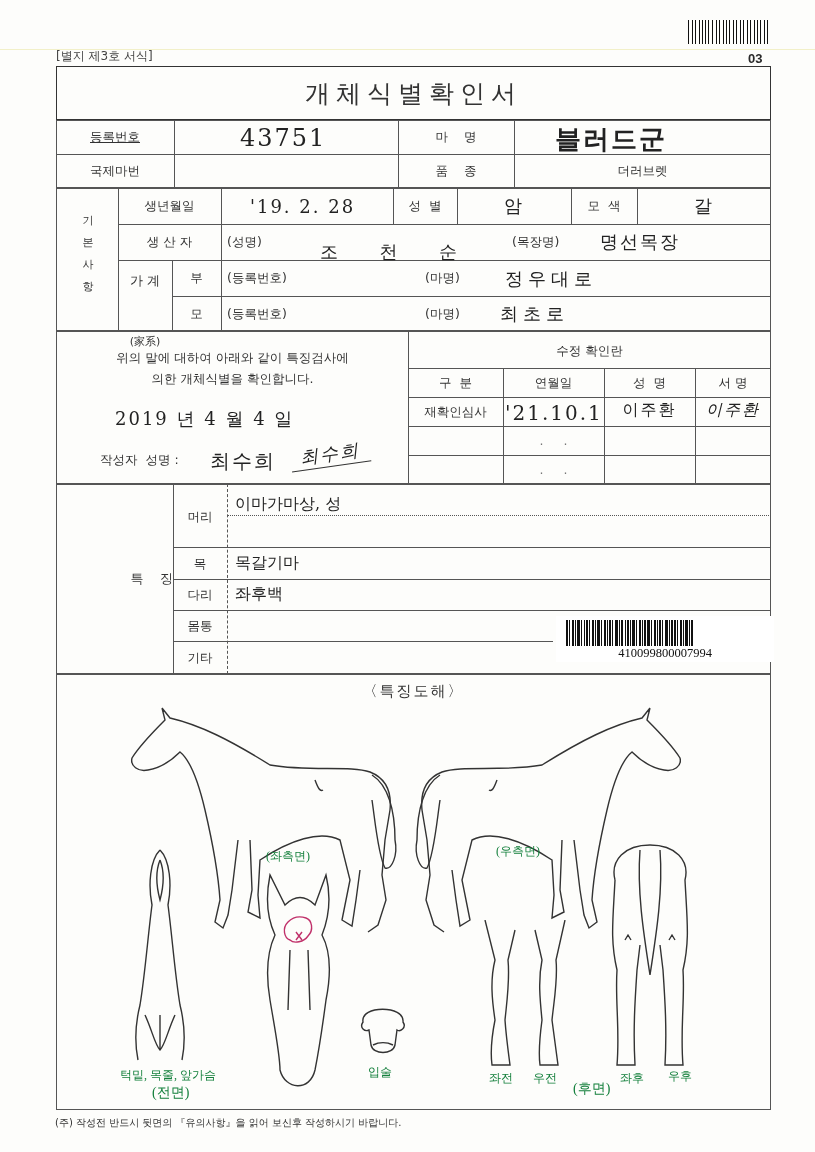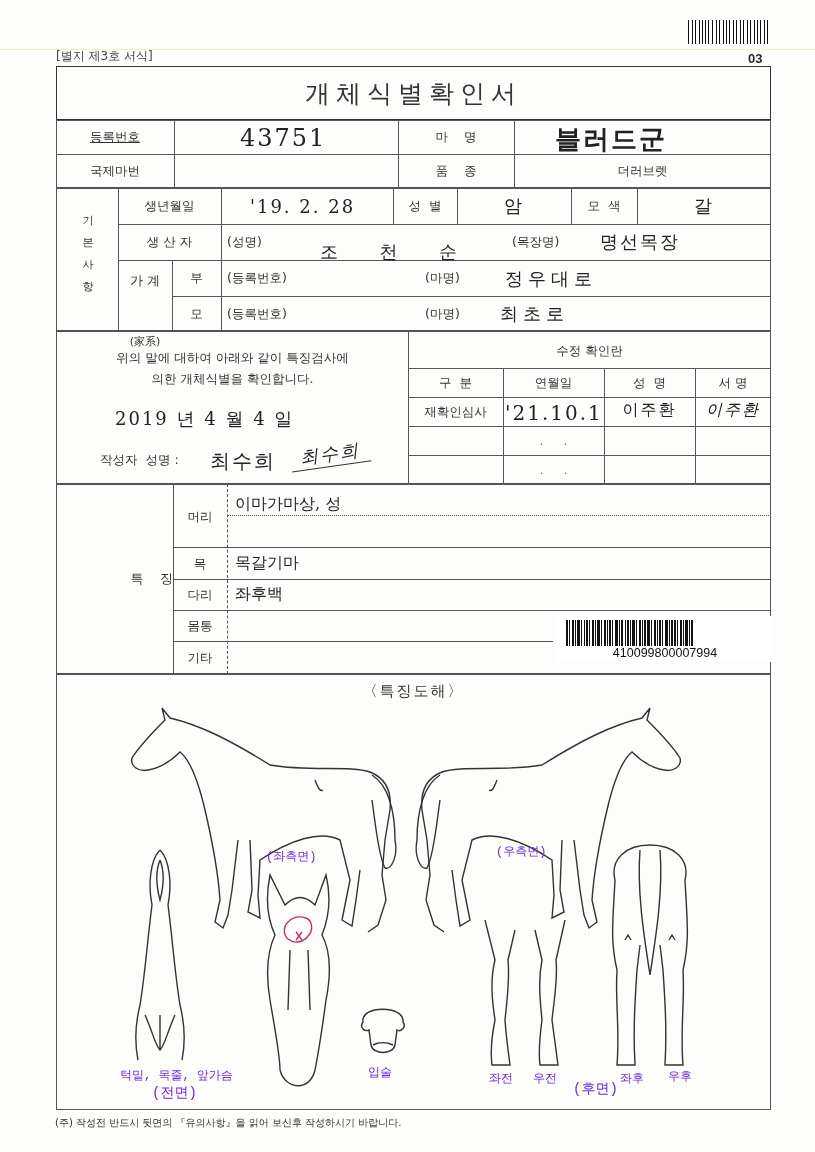--- a/index.html
+++ b/index.html
@@ -19,21 +19,21 @@
   .hand-blue { color: #2a3d9a; }
   .cell-row { position: absolute; border: 1px solid #555; }
   .vline { position: absolute; width: 1px; background: #555; }
   .hline { position: absolute; height: 1px; background: #555; }
   .dotted { position: absolute; height: 0; border-top: 1px dotted #555; }
   .label { position: absolute; font-size: 12.5px; color: #333; text-align: center; }
   .hw { position: absolute; font-family: "DejaVu Serif", serif; font-size: 18px; color: #222; letter-spacing: 2px; }
   .barcode { position: absolute; display: flex; align-items: stretch; }
   .barcode span { display: block; background: #111; }
   svg path, svg ellipse { fill: none; stroke: #333; stroke-width: 1.4; }
-  .dlabel { position: absolute; font-size: 12px; color: #6d28d9; font-family: Liberation Mono, monospace; }
+  .dlabel { position: absolute; font-size: 12px; color: #15803d; font-family: Liberation Serif, serif; }
 </style>
 </head>
 <body>
 
 <div class="barcode abs top-barcode">
   <span style="width:2px"></span>
     <span style="width:1px;background:#fff"></span>
     <span style="width:1px"></span>
     <span style="width:2px;background:#fff"></span>
     <span style="width:2px"></span>
@@ -277,21 +277,21 @@
         <span style="width:2px"></span>
         <span style="width:1px;background:#fff"></span>
         <span style="width:1px"></span>
         <span style="width:1px;background:#fff"></span>
         <span style="width:3px"></span>
         <span style="width:1px;background:#fff"></span>
         <span style="width:1px"></span>
         <span style="width:1px;background:#fff"></span>
         <span style="width:2px"></span>
     </div>
-    <div class="abs" style="left:0;top:30px;width:218px;text-align:center;font-size:12.5px;font-family:Liberation Sans, sans-serif;color:#111;">410099800007994</div>
+    <div class="abs" style="left:0;top:30px;width:218px;text-align:center;font-size:12.5px;font-family:Liberation Serif, serif;color:#111;">410099800007994</div>
   </div>
 </div>
 
 <div>
   <div class="cell-row" style="left:56px;top:674px;width:715px;height:436px;border-width:1.5px;"></div>
   <div class="label" style="left:56px;top:682px;width:715px;font-size:15px;letter-spacing:2px;">〈특징도해〉</div>
 
   <svg class="abs" style="left:120px;top:700px;" width="290" height="250">
     <path d="M42,8 L50,18 C80,25 110,40 150,65 C190,72 230,65 250,72 C265,78 272,90 270,110 L265,140 L262,175 L266,200 L258,225 L248,232 M42,8 L45,20 C35,30 20,45 12,58 C10,66 18,72 28,70 C40,68 50,62 60,52 C70,60 78,80 85,110 C92,140 98,170 100,200 L95,222 L103,228 L108,215 L112,190 L118,140 M130,140 L132,190 L128,212 L140,218 L138,195 L140,160 C170,140 200,130 220,140 L230,180 L222,220 L232,226 L236,200 L240,170"></path>
     <path d="M252,75 C268,85 275,110 275,140 C278,155 272,170 265,168 C258,155 255,120 252,100"></path>

